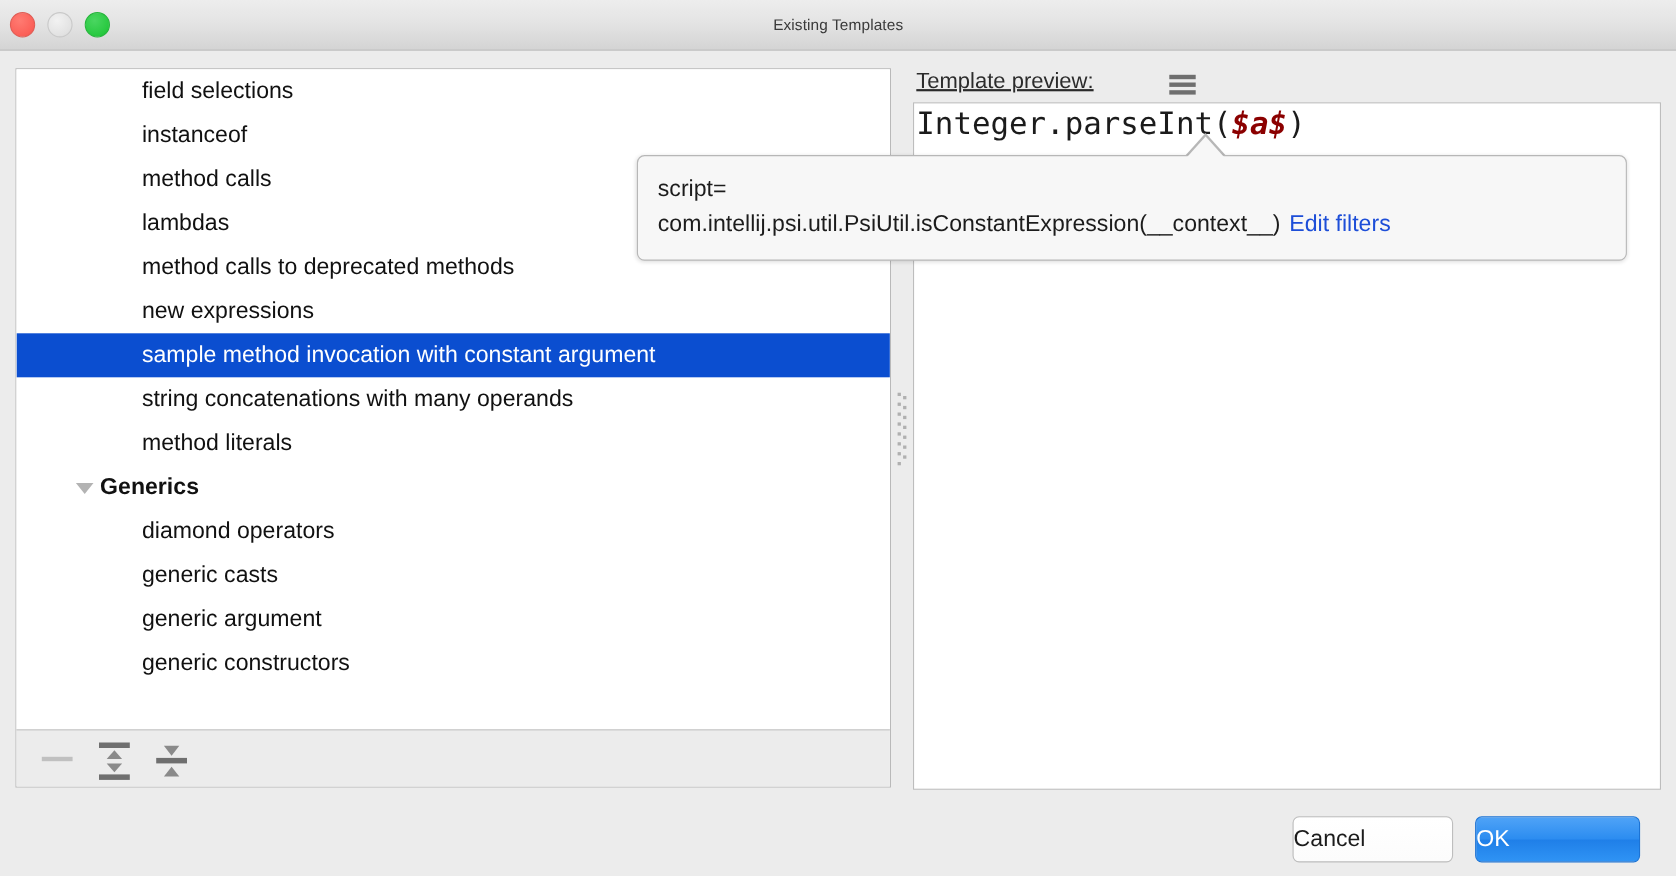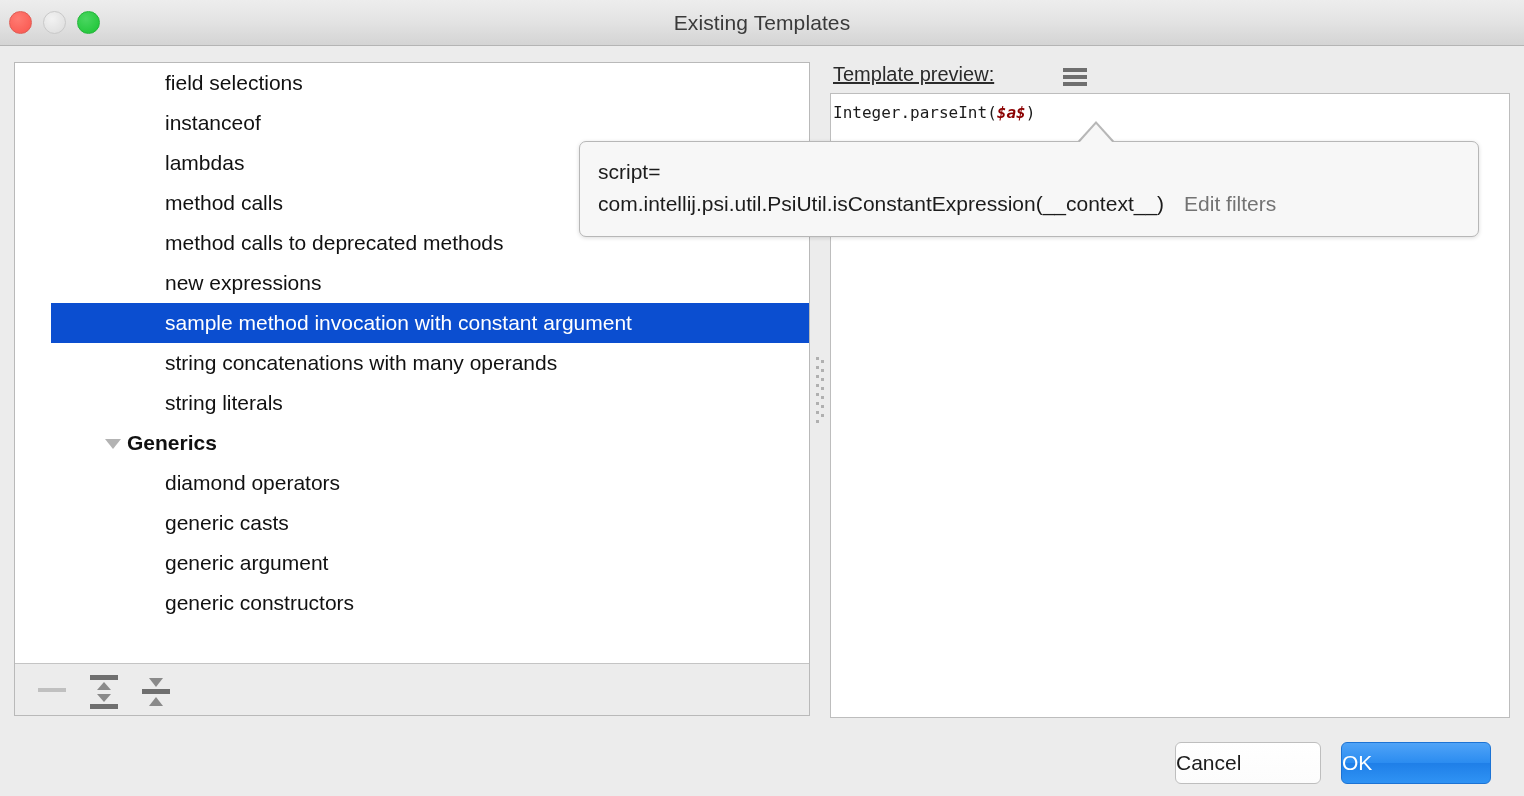--- a/index.html
+++ b/index.html
@@ -27,21 +27,21 @@
     width: 1524px; height: 46px;
     background: linear-gradient(to bottom, #ededed 0%, #e4e4e4 45%, #d4d4d4 100%);
     border-bottom: 1px solid #b4b4b4;
   }
   #title-text {
     position: absolute;
     left: 0; top: 0;
     width: 1524px;
     line-height: 45px;
     text-align: center;
-    font-size: 21px;
+    font-size: 14px;
     color: #3a3a3a;
     letter-spacing: 0.1px;
   }
   .traffic {
     position: absolute;
     top: 11px;
     width: 23px; height: 23px;
     border-radius: 50%;
   }
   #tl-close  { left: 9px;  background: radial-gradient(circle at 38% 32%, #ff7b72 0%, #fb6058 70%, #e9554d 100%); border: 1px solid #e05c54; }
@@ -55,21 +55,20 @@
     width: 796px; height: 654px;
     border: 1px solid #b9b9b9;
     background: #ffffff;
   }
   #list-scroll {
     position: absolute;
     left: 0; top: 0;
     width: 794px; height: 600px;
     background: #ffffff;
     overflow: hidden;
-    padding-left: 36px;
   }
   .row {
     height: 40px;
     line-height: 40px;
     font-size: 21px;
     color: #111;
     padding-left: 114px;
     white-space: nowrap;
   }
   .row.selected {
@@ -152,21 +151,21 @@
     position: absolute;
     left: 830px; top: 93px;
     width: 680px; height: 625px;
     background: #ffffff;
     border: 1px solid #bdbdbd;
   }
   #preview-code {
     position: absolute;
     left: 2px; top: 2px;
     font-family: "DejaVu Sans Mono", "Liberation Mono", monospace;
-    font-size: 16px;
+    font-size: 28px;
     line-height: 34px;
     color: #1b1b1b;
     white-space: pre;
   }
   .var-token {
     color: #8b0000;
     font-weight: bold;
     font-style: italic;
   }
 
@@ -198,22 +197,22 @@
     border-bottom: 19px solid #f7f7f7;
     z-index: 3;
   }
   #tooltip-body {
     font-size: 21px;
     line-height: 32px;
     color: #1c1c1c;
     white-space: nowrap;
   }
   #tooltip-link {
-    color: #737373;
-    margin-left: 20px;
+    color: #1d4ed8;
+    margin-left: 8px;
     cursor: pointer;
   }
 
   
   .dlg-btn {
     position: absolute;
     height: 42px;
     font-size: 21px;
     border-radius: 6px;
     line-height: 40px;
@@ -243,27 +242,27 @@
     <div class="traffic" id="tl-close"></div>
     <div class="traffic" id="tl-min"></div>
     <div class="traffic" id="tl-max"></div>
     <div id="title-text">Existing Templates</div>
   </div>
 
   <div id="list-panel">
     <div id="list-scroll">
       <div class="row">field selections</div>
       <div class="row">instanceof</div>
+      <div class="row">method calls</div>
       <div class="row">lambdas</div>
-      <div class="row">method calls</div>
       <div class="row">method calls to deprecated methods</div>
       <div class="row">new expressions</div>
       <div class="row selected">sample method invocation with constant argument</div>
       <div class="row">string concatenations with many operands</div>
-      <div class="row">string literals</div>
+      <div class="row">method literals</div>
       <div class="row group">
         <span class="tri"></span>
         <span>Generics</span>
       </div>
       <div class="row">diamond operators</div>
       <div class="row">generic casts</div>
       <div class="row">generic argument</div>
       <div class="row">generic constructors</div>
     </div>
 

